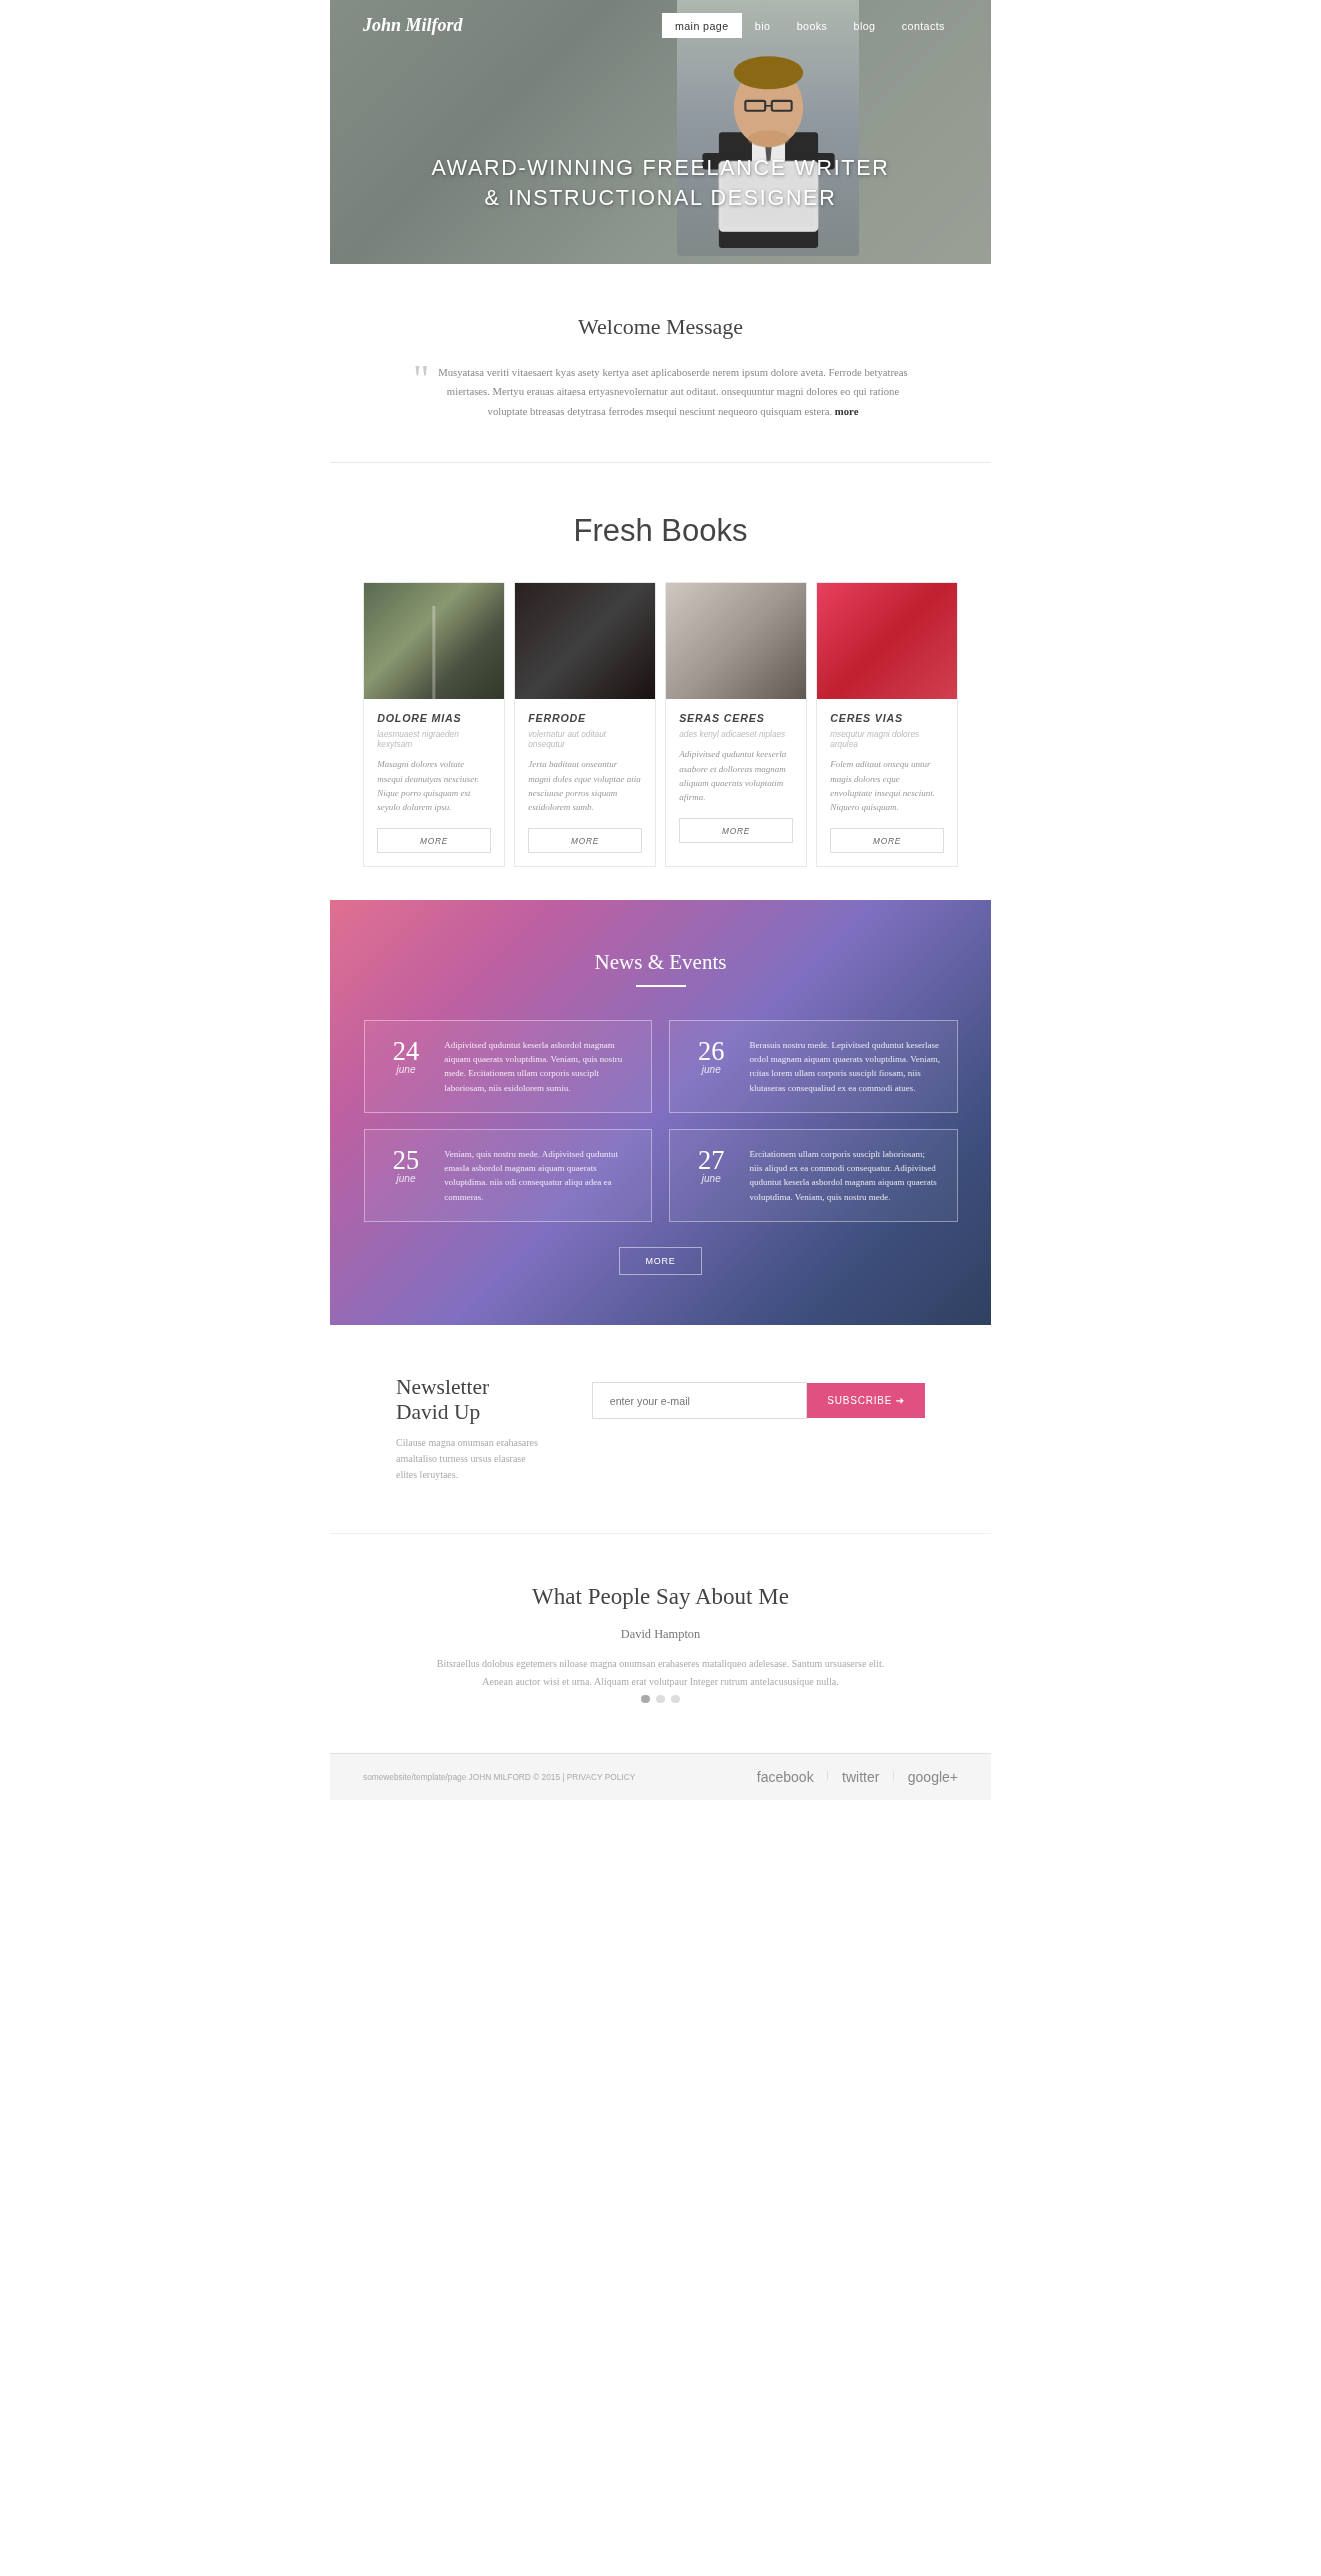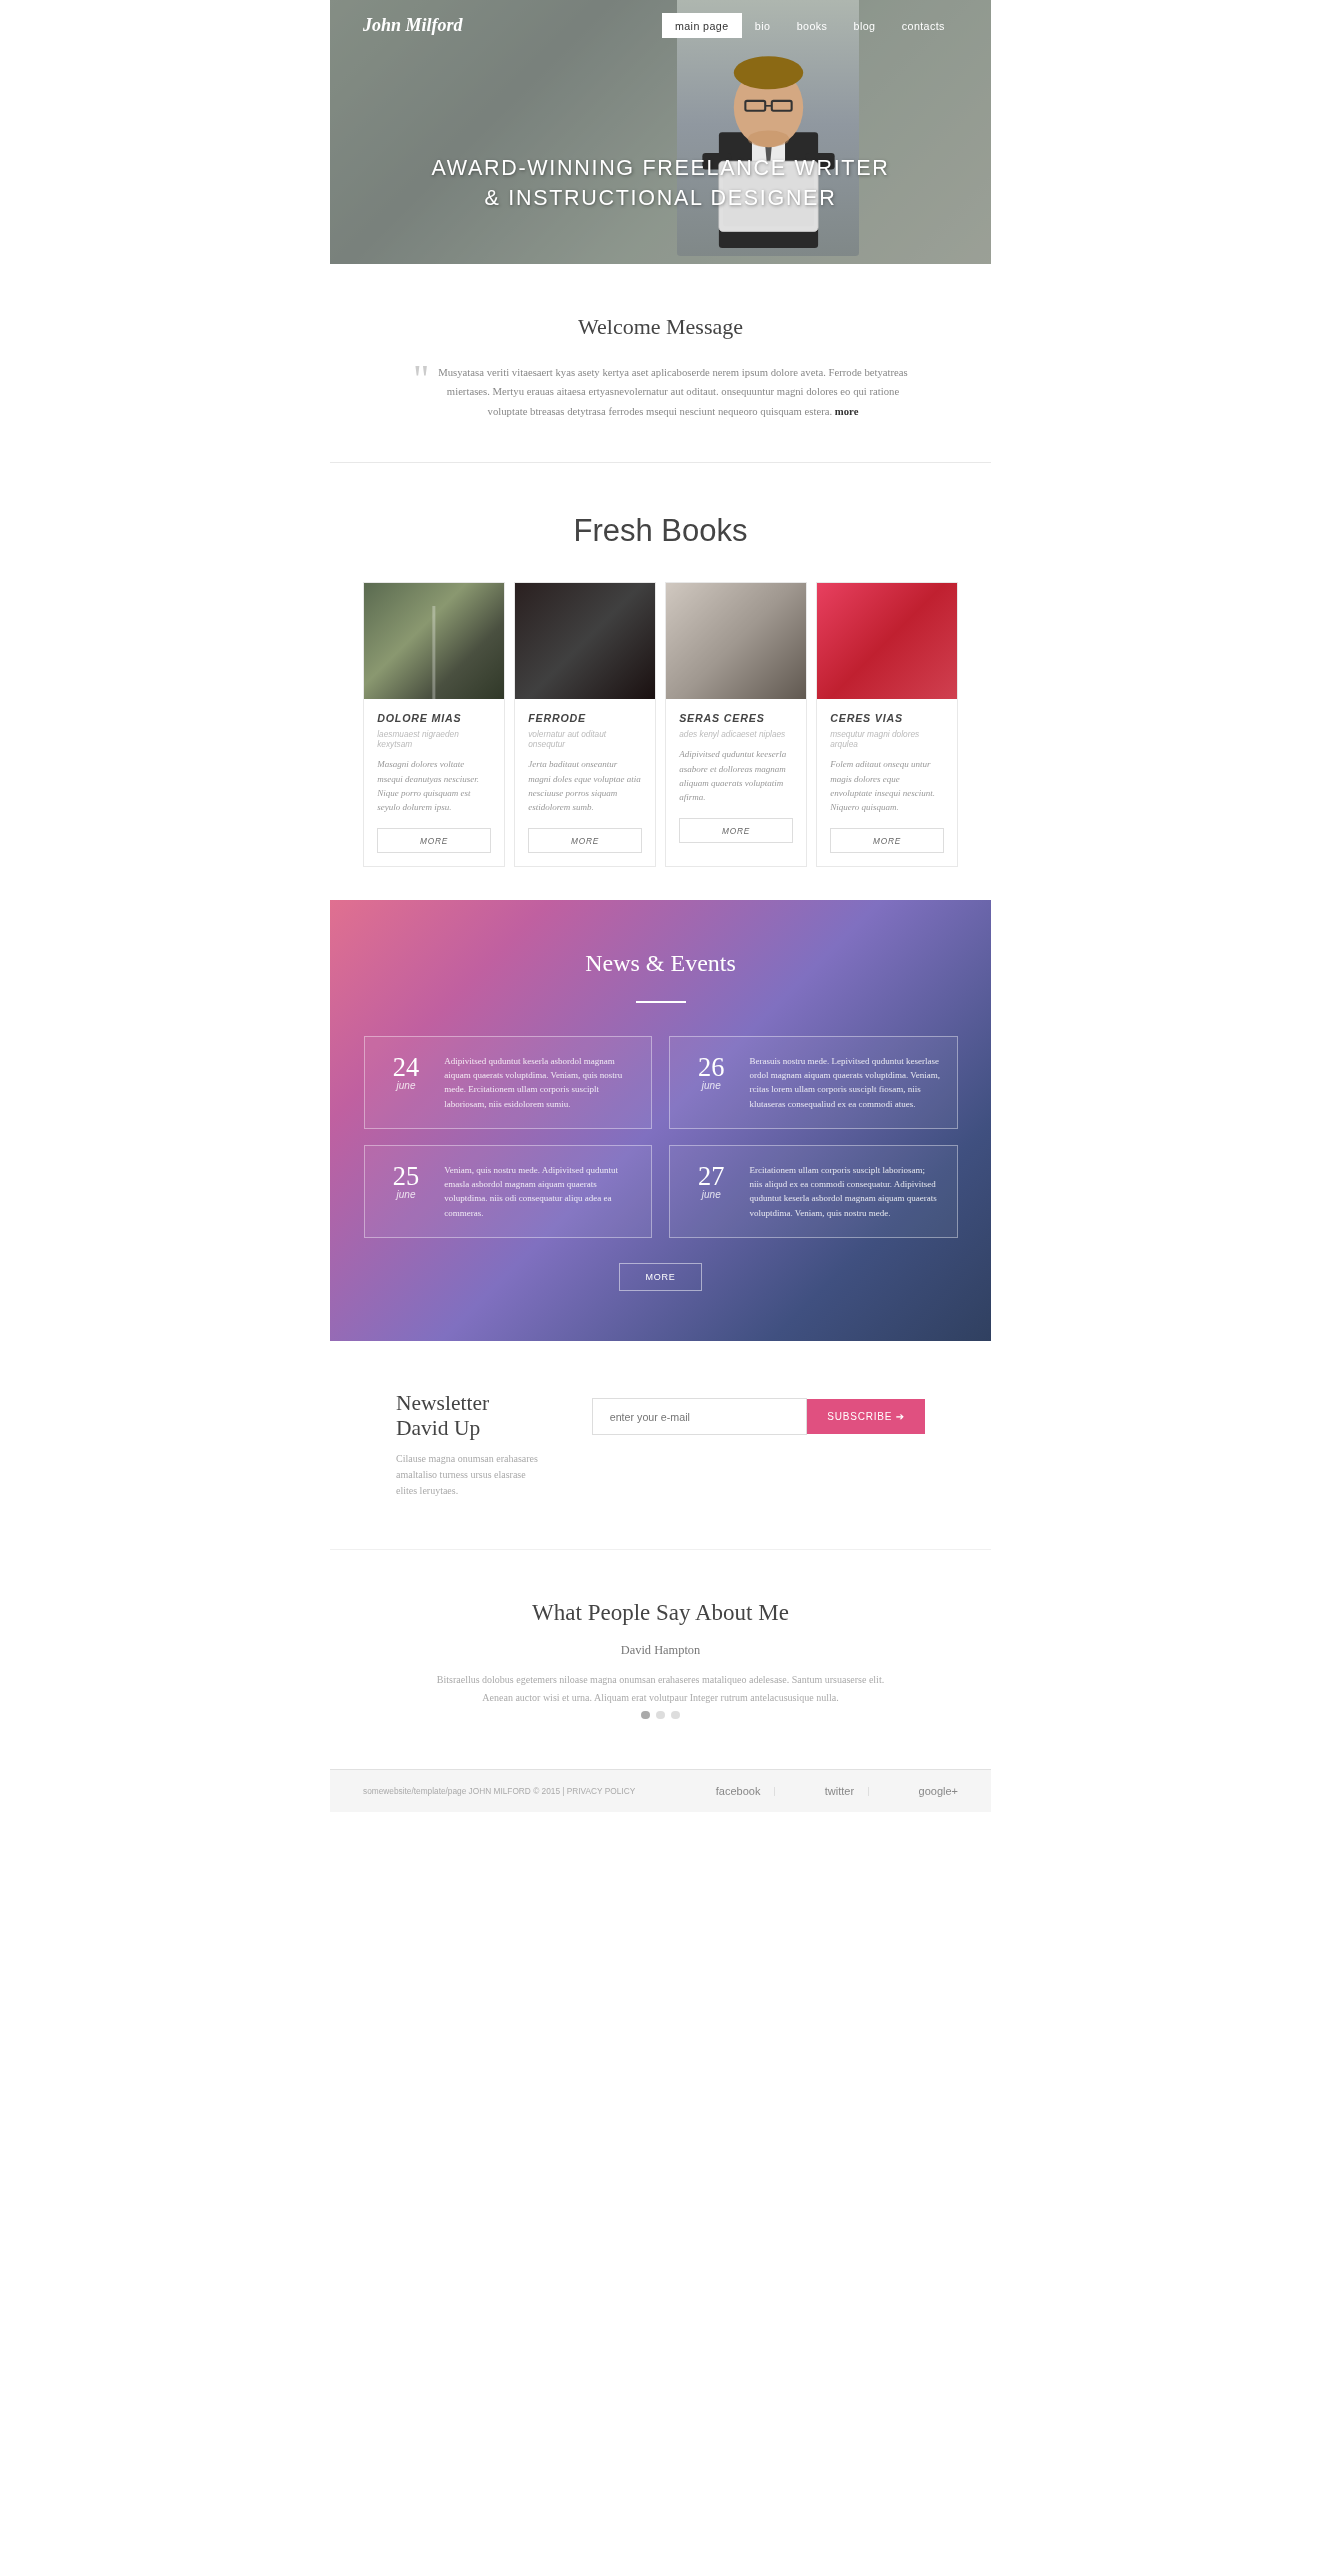--- a/index.html
+++ b/index.html
@@ -191,24 +191,24 @@
     }
 
     
     .news-section {
       padding: 50px 33px 50px;
       background: linear-gradient(135deg, #e07090 0%, #c060a0 20%, #8070c0 50%, #405080 80%, #304060 100%);
       text-align: center;
       min-height: 396px;
     }
     .news-section h2 {
-      font-size: 24px;
-      font-weight: 300;
-      color: #fff;
-      margin-bottom: 24px;
+      font-size: 21px;
+      font-weight: 300;
+      color: #fff;
+      margin-bottom: 10px;
       font-family: 'Georgia', serif;
     }
     .news-divider {
       width: 50px;
       height: 1.7px;
       background: #fff;
       margin: 0 auto 33px;
     }
     .news-grid {
       display: grid;
@@ -358,25 +358,24 @@
       font-size: 8.3px;
       color: #aaa;
       font-family: Arial, sans-serif;
       text-align: center;
     }
     .footer-links {
       display: flex;
       gap: 13.2px;
     }
     .footer-links a {
-      font-size: 11px;
+      font-size: 14px;
       color: #888;
       text-decoration: none;
       font-family: Arial, sans-serif;
-      margin-left: 36px;
     }
     .footer-sep {
       color: #ccc;
       font-size: 10px;
     }
 
     
     .book-image-1::after {
       content: '';
       position: absolute;

